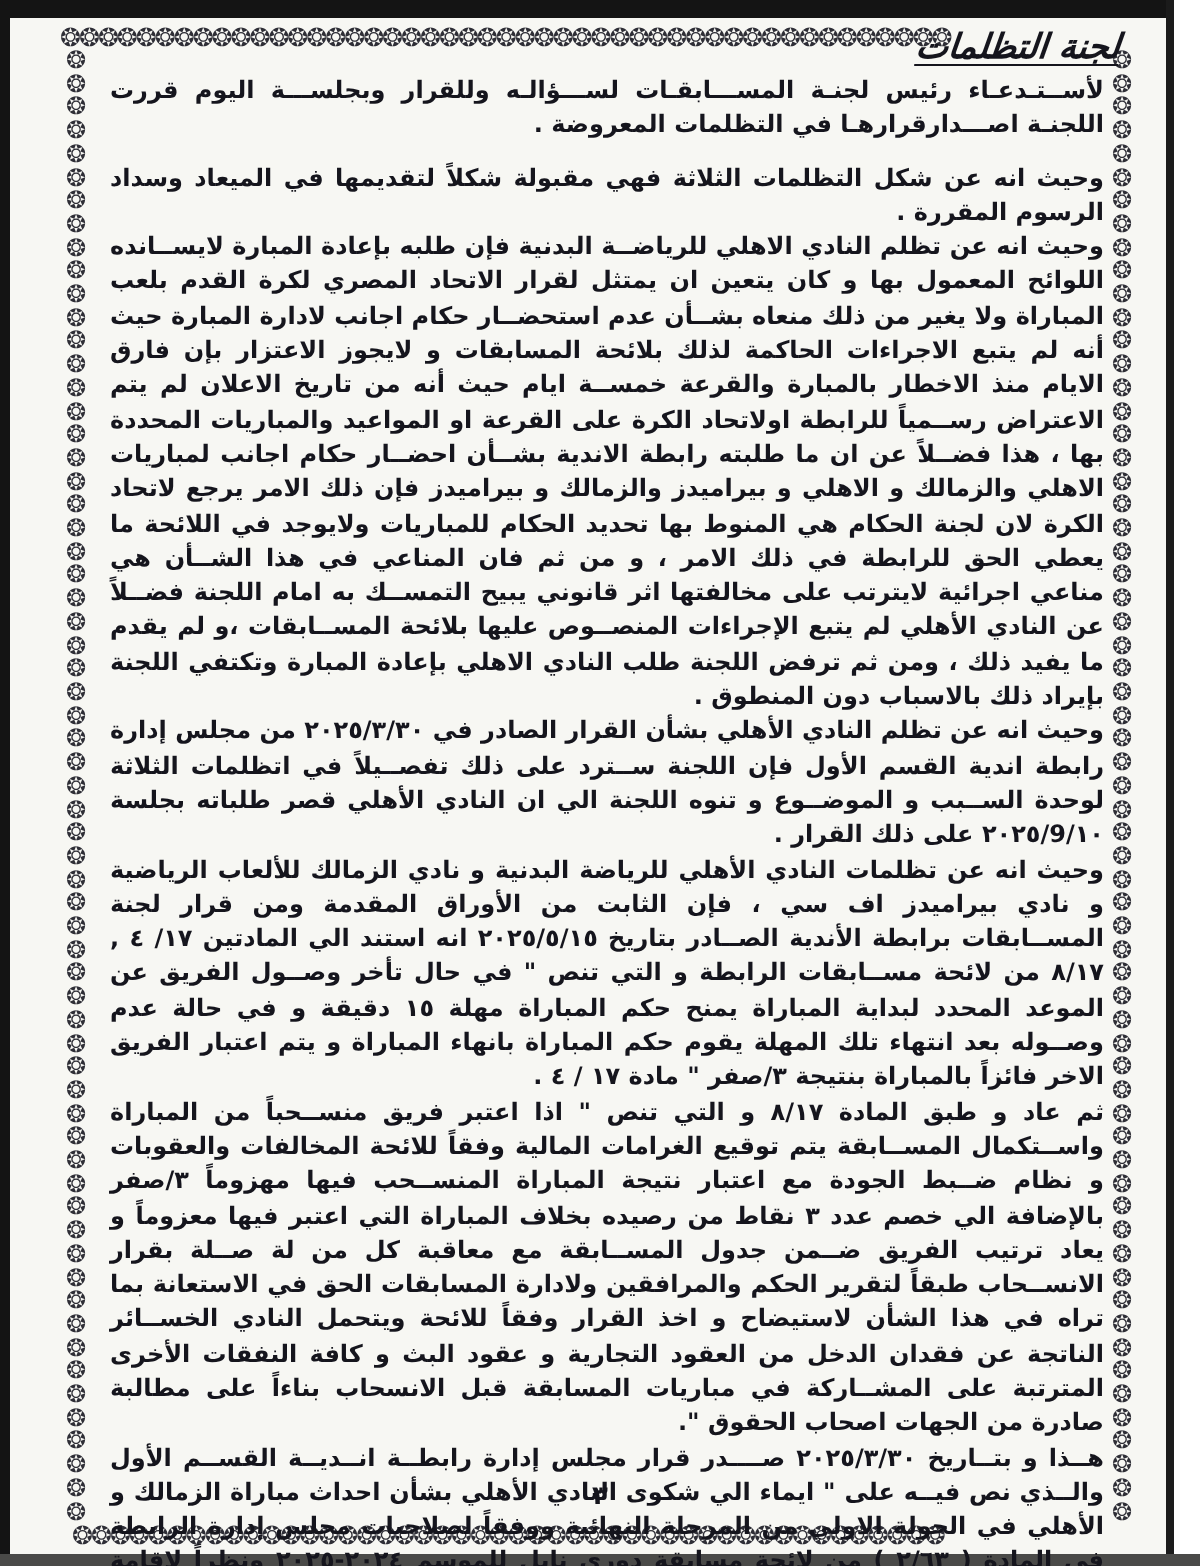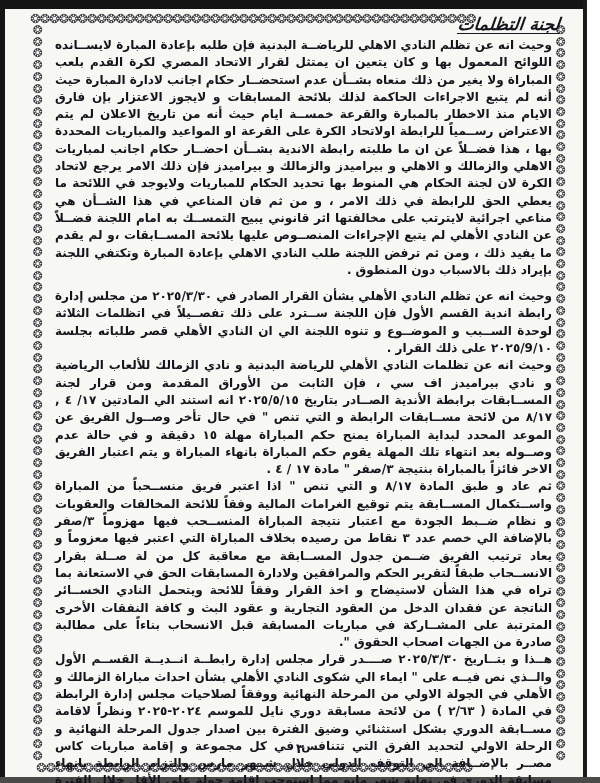--- a/index.html
+++ b/index.html
@@ -60,20 +60,22 @@
 <div class="scan-edge-bottom"></div>
 
 <div class="orn orn-top">❂❂❂❂❂❂❂❂❂❂❂❂❂❂❂❂❂❂❂❂❂❂❂❂❂❂❂❂❂❂❂❂❂❂❂❂❂❂❂❂❂❂❂❂❂❂❂</div>
 <div class="orn orn-left">❂❂❂❂❂❂❂❂❂❂❂❂❂❂❂❂❂❂❂❂❂❂❂❂❂❂❂❂❂❂❂❂❂❂❂❂❂❂❂❂❂❂❂❂❂❂❂❂❂❂❂❂❂❂❂❂❂❂❂❂❂❂❂❂❂</div>
 <div class="orn orn-right">❂❂❂❂❂❂❂❂❂❂❂❂❂❂❂❂❂❂❂❂❂❂❂❂❂❂❂❂❂❂❂❂❂❂❂❂❂❂❂❂❂❂❂❂❂❂❂❂❂❂❂❂❂❂❂❂❂❂❂❂❂❂❂❂❂</div>
 <div class="orn orn-bottom">❂❂❂❂❂❂❂❂❂❂❂❂❂❂❂❂❂❂❂❂❂❂❂❂❂❂❂❂❂❂❂❂❂❂❂❂❂❂❂❂❂❂❂❂❂❂</div>
 
 <div class="doc-title">لجنة التظلمات</div>
 
 <div class="doc-body">
+    <p>لأســتـدعـاء رئيس لجنـة المســـابقـات لســـؤالـه وللقرار وبجلســـة اليوم قررت اللجنـة اصـــدارقرارهـا في التظلمات المعروضة .</p>
+    <p>وحيث انه عن شكل التظلمات الثلاثة فهي مقبولة شكلاً لتقديمها في الميعاد وسداد الرسوم المقررة .</p>
     <p>وحيث انه عن تظلم النادي الاهلي للرياضــة البدنية فإن طلبه بإعادة المبارة لايســانده اللوائح المعمول بها و كان يتعين ان يمتثل لقرار الاتحاد المصري لكرة القدم بلعب المباراة ولا يغير من ذلك منعاه بشــأن عدم استحضــار حكام اجانب لادارة المبارة حيث أنه لم يتبع الاجراءات الحاكمة لذلك بلائحة المسابقات و لايجوز الاعتزار بإن فارق الايام منذ الاخطار بالمبارة والقرعة خمســة ايام حيث أنه من تاريخ الاعلان لم يتم الاعتراض رســمياً للرابطة اولاتحاد الكرة على القرعة او المواعيد والمباريات المحددة بها ، هذا فضــلاً عن ان ما طلبته رابطة الاندية بشــأن احضــار حكام اجانب لمباريات الاهلي والزمالك و الاهلي و بيراميدز والزمالك و بيراميدز فإن ذلك الامر يرجع لاتحاد الكرة لان لجنة الحكام هي المنوط بها تحديد الحكام للمباريات ولايوجد في اللائحة ما يعطي الحق للرابطة في ذلك الامر ، و من ثم فان المناعي في هذا الشــأن هي مناعي اجرائية لايترتب على مخالفتها اثر قانوني يبيح التمســك به امام اللجنة فضــلاً عن النادي الأهلي لم يتبع الإجراءات المنصــوص عليها بلائحة المســابقات ،و لم يقدم ما يفيد ذلك ، ومن ثم ترفض اللجنة طلب النادي الاهلي بإعادة المبارة وتكتفي اللجنة بإيراد ذلك بالاسباب دون المنطوق .</p>
     <p>وحيث انه عن تظلم النادي الأهلي بشأن القرار الصادر في ٢٠٢٥/٣/٣٠ من مجلس إدارة رابطة اندية القسم الأول فإن اللجنة ســترد على ذلك تفصــيلاً في اتظلمات الثلاثة لوحدة الســبب و الموضــوع و تنوه اللجنة الي ان النادي الأهلي قصر طلباته بجلسة ٢٠٢٥/9/١٠ على ذلك القرار .</p>
     <p>وحيث انه عن تظلمات النادي الأهلي للرياضة البدنية و نادي الزمالك للألعاب الرياضية و نادي بيراميدز اف سي ، فإن الثابت من الأوراق المقدمة ومن قرار لجنة المســابقات برابطة الأندية الصــادر بتاريخ ٢٠٢٥/٥/١٥ انه استند الي المادتين ١٧/ ٤ , ٨/١٧ من لائحة مســابقات الرابطة و التي تنص " في حال تأخر وصــول الفريق عن الموعد المحدد لبداية المباراة يمنح حكم المباراة مهلة ١٥ دقيقة و في حالة عدم وصــوله بعد انتهاء تلك المهلة يقوم حكم المباراة بانهاء المباراة و يتم اعتبار الفريق الاخر فائزاً بالمباراة بنتيجة ٣/صفر " مادة ١٧ / ٤ .</p>
     <p>ثم عاد و طبق المادة ٨/١٧ و التي تنص " اذا اعتبر فريق منســحباً من المباراة واســتكمال المســابقة يتم توقيع الغرامات المالية وفقاً للائحة المخالفات والعقوبات و نظام ضــبط الجودة مع اعتبار نتيجة المباراة المنســحب فيها مهزوماً ٣/صفر بالإضافة الي خصم عدد ٣ نقاط من رصيده بخلاف المباراة التي اعتبر فيها معزوماً و يعاد ترتيب الفريق ضــمن جدول المســابقة مع معاقبة كل من لة صــلة بقرار الانســحاب طبقاً لتقرير الحكم والمرافقين ولادارة المسابقات الحق في الاستعانة بما تراه في هذا الشأن لاستيضاح و اخذ القرار وفقاً للائحة ويتحمل النادي الخســائر الناتجة عن فقدان الدخل من العقود التجارية و عقود البث و كافة النفقات الأخرى المترتبة على المشــاركة في مباريات المسابقة قبل الانسحاب بناءاً على مطالبة صادرة من الجهات اصحاب الحقوق ".</p>
     <p>هــذا و بتــاريخ ٢٠٢٥/٣/٣٠ صــــدر قرار مجلس إدارة رابطــة انــديــة القســم الأول والــذي نص فيــه على " ايماء الي شكوى النادي الأهلي بشأن احداث مباراة الزمالك و الأهلي في الجولة الاولي من المرحلة النهائية ووفقاً لصلاحيات مجلس إدارة الرابطة في المادة ( ٢/٦٣ ) من لائحة مسابقة دوري نايل للموسم ٢٠٢٤-٢٠٢٥ ونظراً لاقامة مســابقة الدوري بشكل استثنائي وضيق الفترة بين اصدار جدول المرحلة النهائية و الرحلة الاولي لتحديد الفرق التي تتنافس في كل مجموعة و إقامة مباريات كاس مصــر بالإضــافة الي التوقف الدولي خلال شــهر مارس والتزام الرابطة بانهاء مسابقة الدوري في نهاية شهر مايو مما استوجب إقامة جولة على الأقل خلال الفترة من ١١ الي ١٣ مارس ٢٠٢٥ مما ادي الي إقامة الجولة الاولي بعد نهاية المرحلة النهائية بخمس أيام فقط من انتهاء المرحلة الاولي وبالتالي لم تتم تلبية طلبات الرابطة و النادي الأهلي باستقدام حكام أجانب وهو حق مشروع تكفلة اللائحة لكل الأندية ، كما ان النادي الأهلي استناداً الي ما تضمنتة شكواة لم يكن بهدف الي اثارة ازمة او الانسحاب من مباراة القمة ، بل حاول البحث عن المزيد من العدالة لكافة الأطراف .</p>
   </div>
 
 <div class="page-number">٣</div>
 
 </body></html>

